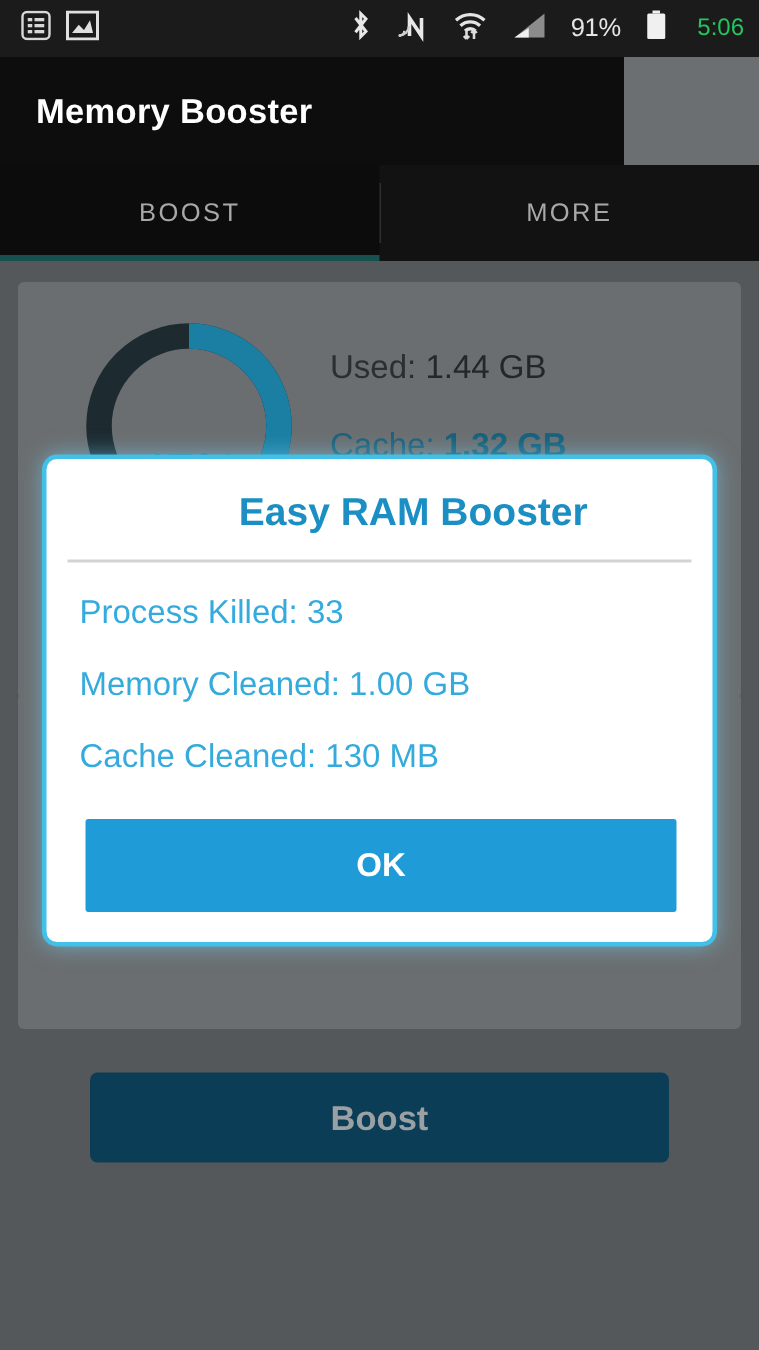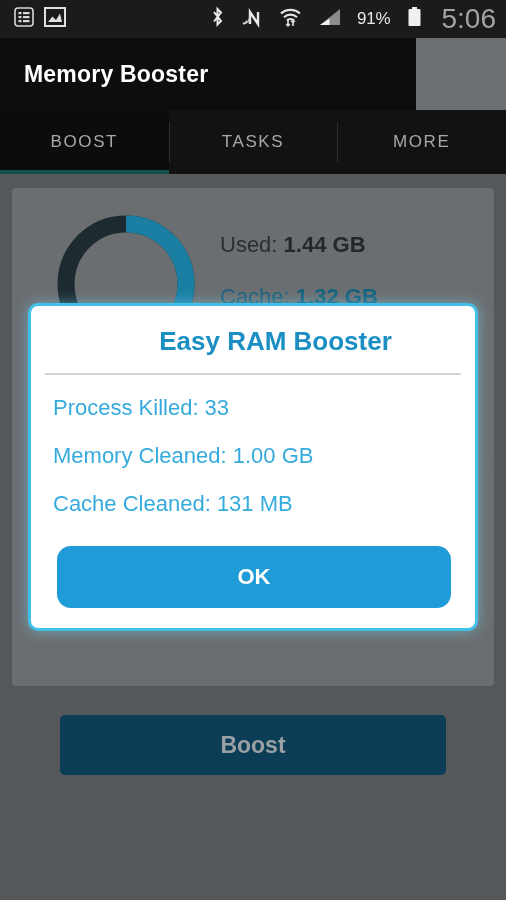--- a/index.html
+++ b/index.html
@@ -25,21 +25,21 @@
     padding:0 10px 0 14px;
   }
   .sb-left { display:flex; align-items:center; gap:10px; }
   .sb-right { margin-left:auto; display:flex; align-items:center; gap:16px;text-align:right; }
   .sb-icon { display:block; }
   .sb-pct {
     color:#e6e6e6; font-size:17px; letter-spacing:-0.2px;
     font-family:"Liberation Sans", sans-serif;
   }
   .sb-time {
-    color:#a3a3a3; font-size:28px; letter-spacing:0px;
+    color:#22c55e; font-size:16px; letter-spacing:0px;
     margin-left:4px; font-family:"Liberation Sans", sans-serif;
   }
 
   
   .appbar {
     position:absolute; top:38px; left:0;
     width:416px; height:72px;
     background:#0d0d0d;
     display:flex; align-items:center;
   }
@@ -97,21 +97,21 @@
     display:flex; align-items:center; justify-content:center;
     color:#1c5f78; font-size:34px; font-weight:500;
     padding-top:62px;
   }
 
   .mem-stats {
     position:absolute; left:208px; top:44px;
   }
   .mem-row { font-size:22px; margin-bottom:26px; white-space:nowrap; }
   .mem-row .k-used { color:#2b2f31; }
-  .mem-row .v-used { color:#232729; font-weight:bold; }
+  .mem-row .v-used { color:#232729; font-weight:normal; }
   .mem-row .k-free { color:#1d6079; }
   .mem-row .v-free { color:#14607c; font-weight:bold; }
 
   
   .boost-btn {
     position:absolute; left:60px; top:541px;
     width:386px; height:60px;
     background:#0b3e56;
     border-radius:5px;
     display:flex; align-items:center; justify-content:center;
@@ -146,21 +146,21 @@
     font-size:22px;
     margin-bottom:22px;
     white-space:nowrap;
   }
   .ok-btn {
     position:absolute;
     left:26px; bottom:20px;
     width:394px; height:62px;
     background:#1f9bd8;
     border:none;
-    border-radius:14px;
+    border-radius:2px;
     color:#ffffff; font-size:22px; font-weight:bold;
     display:flex; align-items:center; justify-content:center;
   }
 </style>
 </head>
 <body>
 
 <div id="screen">
 
   <div class="statusbar">
@@ -223,23 +223,20 @@
     </div>
   </div>
 
   <div class="appbar">
     <div class="app-title">Memory Booster</div>
   </div>
 
   <div class="tabbar">
     <div class="tab active">
       <span>BOOST</span>
-    </div>
-    <div class="tab">
-      <span>TASKS</span>
     </div>
     <div class="tab">
       <span>MORE</span>
     </div>
   </div>
 
   <div class="content">
 
     <div class="card" id="card-memory">
       <div class="gauge">
@@ -268,20 +265,20 @@
       <span>Boost</span>
     </div>
   </div>
 
   <div class="dialog">
     <div class="dlg-title">Easy RAM Booster</div>
     <div class="dlg-divider"></div>
     <div class="dlg-body">
       <div class="dlg-line">Process Killed: 33</div>
       <div class="dlg-line">Memory Cleaned: 1.00 GB</div>
-      <div class="dlg-line">Cache Cleaned: 131 MB</div>
+      <div class="dlg-line">Cache Cleaned: 130 MB</div>
     </div>
     <div class="ok-btn">
       <span>OK</span>
     </div>
   </div>
 
 </div>
 
 </body></html>

